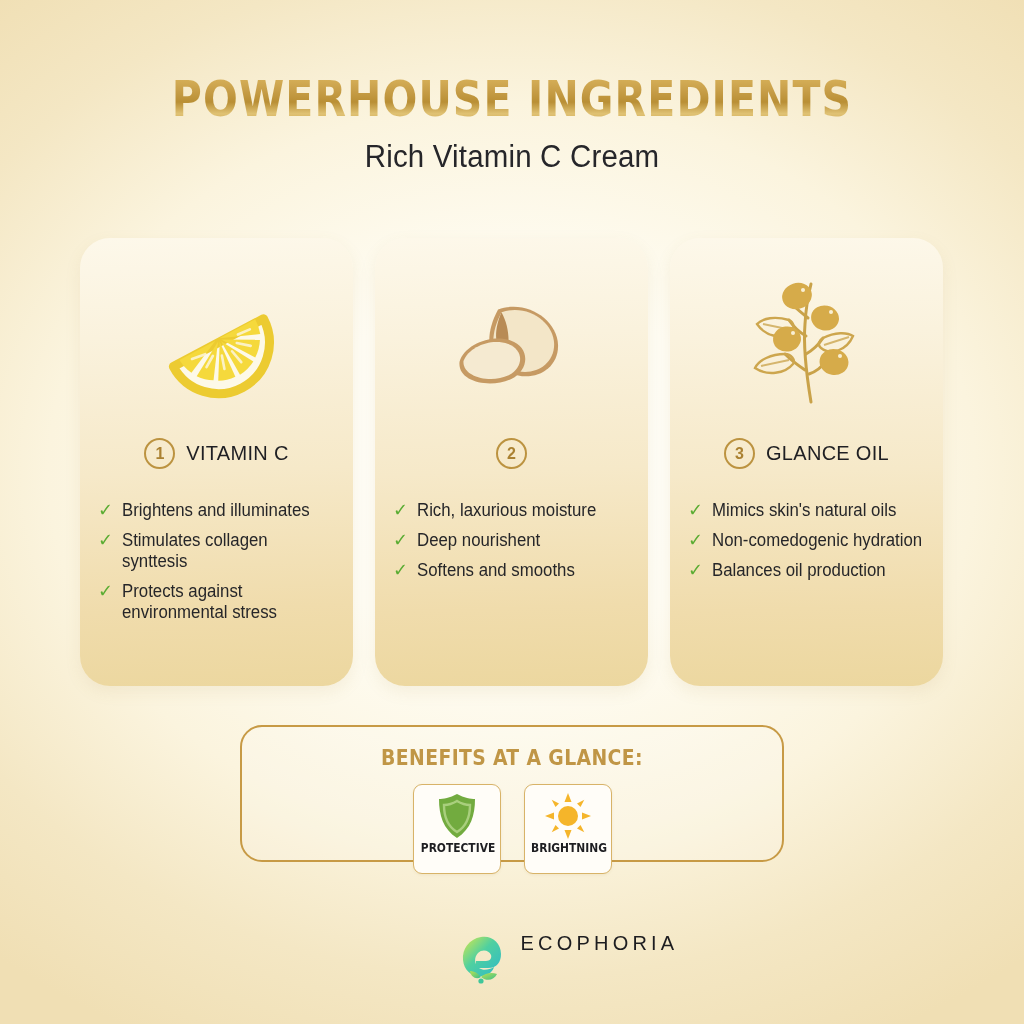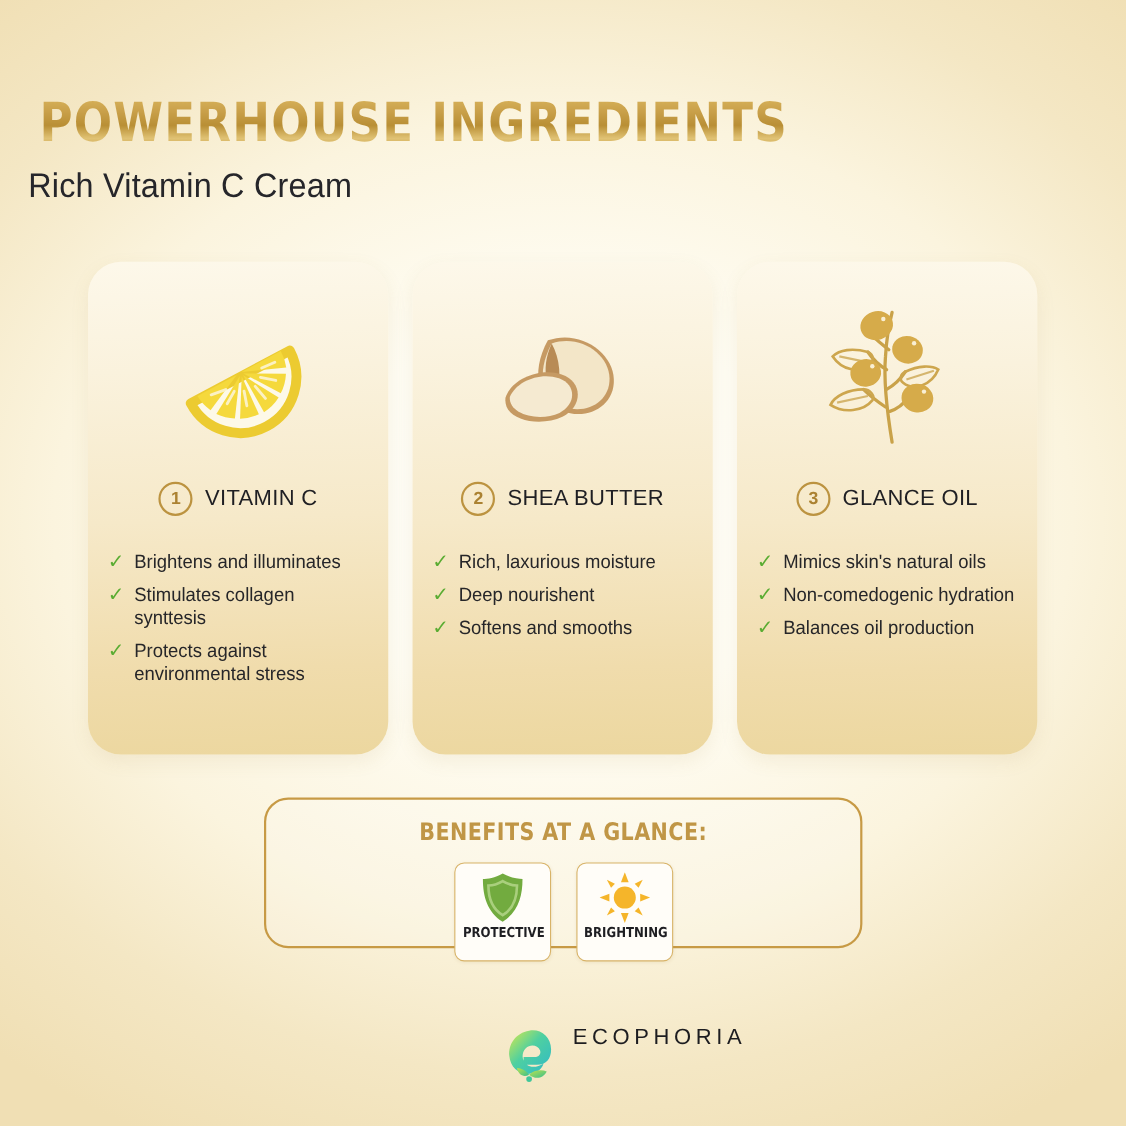--- a/index.html
+++ b/index.html
@@ -7,21 +7,21 @@
     width:1024px;height:1024px;overflow:hidden;
     font-family:"Liberation Sans","DejaVu Sans",sans-serif;
     background:#f3e4be;
   }
   #stage{
     position:relative;width:1024px;height:1024px;
     background:
       radial-gradient(ellipse 78% 62% at 50% 46%, #fffefa 0%, #fffdf4 28%, #fbf4de 58%, #f4e7c4 80%, #f0dfb4 100%);
   }
   
-  .header{position:absolute;left:0;top:86px;width:1024px;text-align:left;}
+  .header{position:absolute;left:0;top:74px;width:1024px;text-align:center;}
   .title{
     font-family:"DejaVu Sans Condensed","Liberation Sans Narrow","Liberation Sans",sans-serif;
     font-size:49px;font-weight:bold;letter-spacing:1.2px;
     text-transform:uppercase;
     background:linear-gradient(180deg,#dbb65e 0%,#c9a04a 30%,#b98f35 55%,#e0c274 78%,#c8a049 100%);
     -webkit-background-clip:text;background-clip:text;color:transparent;
     -webkit-text-fill-color:transparent;
     transform:scaleX(.93);
     line-height:1.05;
     margin:0;
@@ -163,21 +163,20 @@
             <path d="M48 38 C58 50 64 66 62 88 C55 80 42 66 48 38 Z" fill="#b88b55"></path>
           </g>
           <g transform="rotate(-10 50 84)">
             <path d="M12 78 C20 62 48 56 66 66 C84 76 80 98 60 104 C38 110 6 98 12 78 Z" fill="#c69a63"></path>
             <path d="M16 78 C24 65 47 60 63 69 C78 78 74 95 58 100 C39 105 12 94 16 78 Z" fill="#f5ead1"></path>
           </g>
         </svg>
       </div>
       <div class="card-head">
         <div class="num">2</div>
-        <div class="card-title">SHEA BUTTER</div>
       </div>
       <div class="bullets">
         <div class="bullet">
           <span class="chk">✓</span>
           <span class="btext">Rich, laxurious moisture</span>
         </div>
         <div class="bullet">
           <span class="chk">✓</span>
           <span class="btext">Deep nourishent</span>
         </div>

